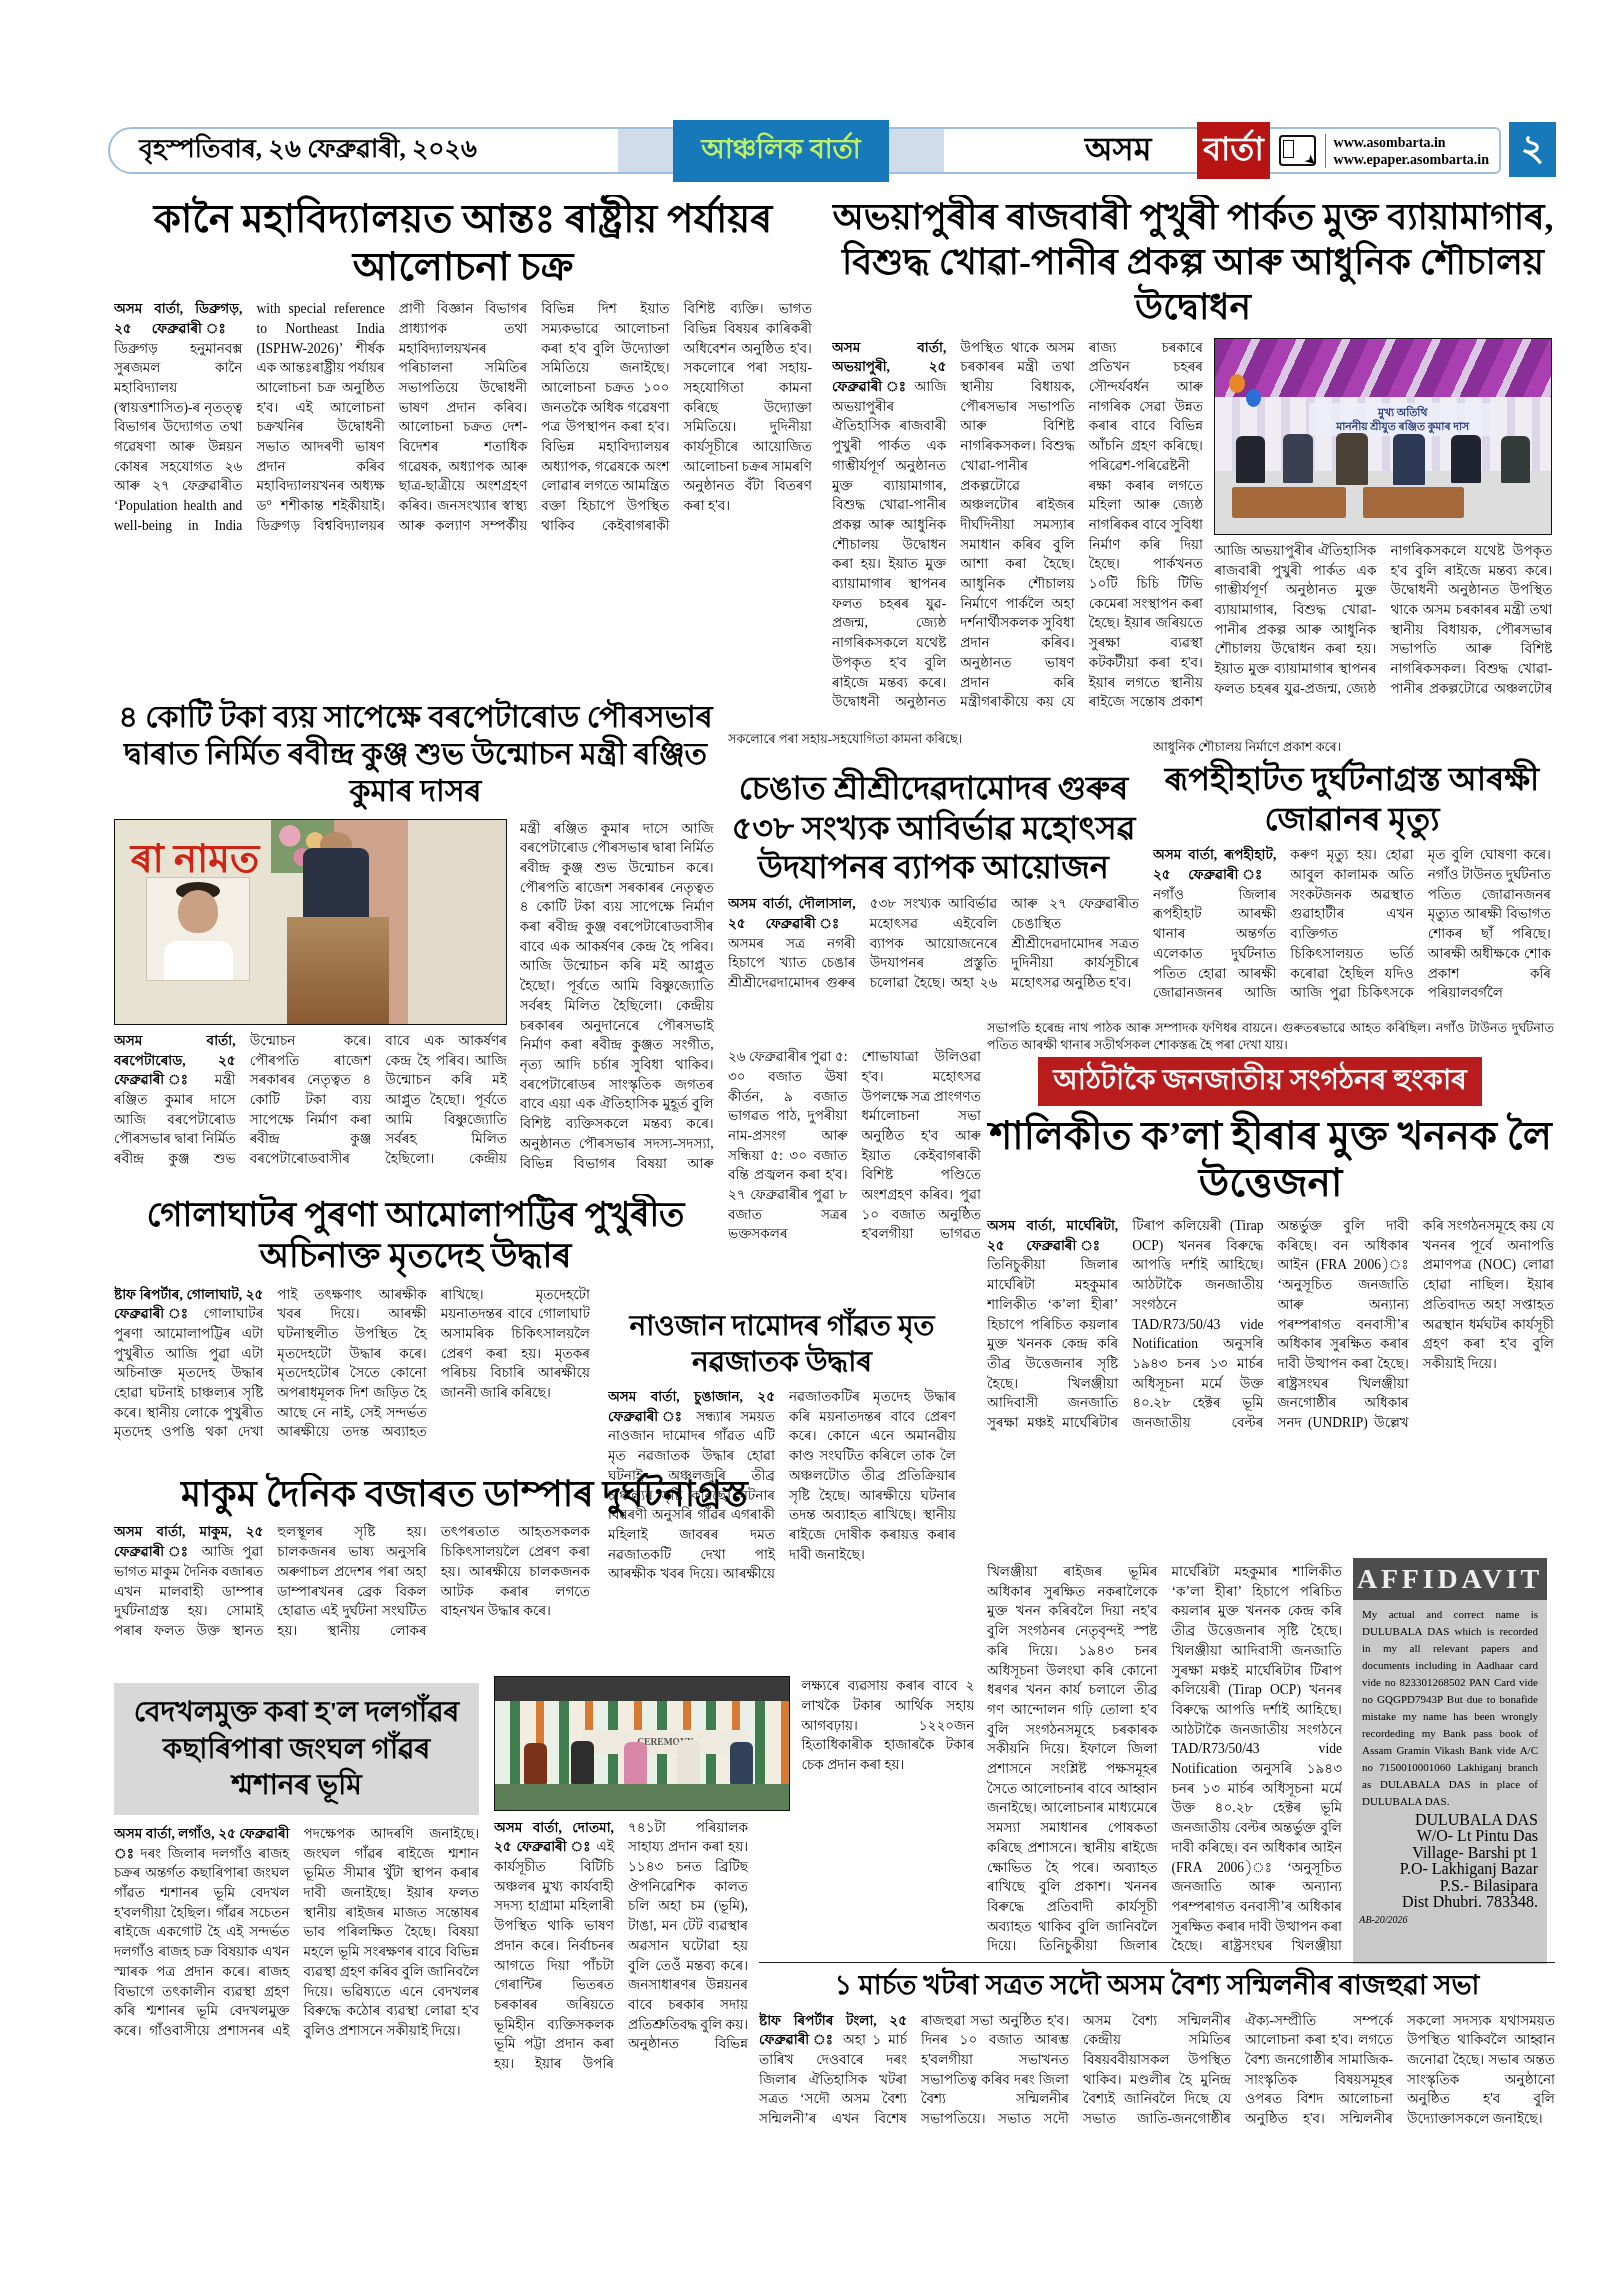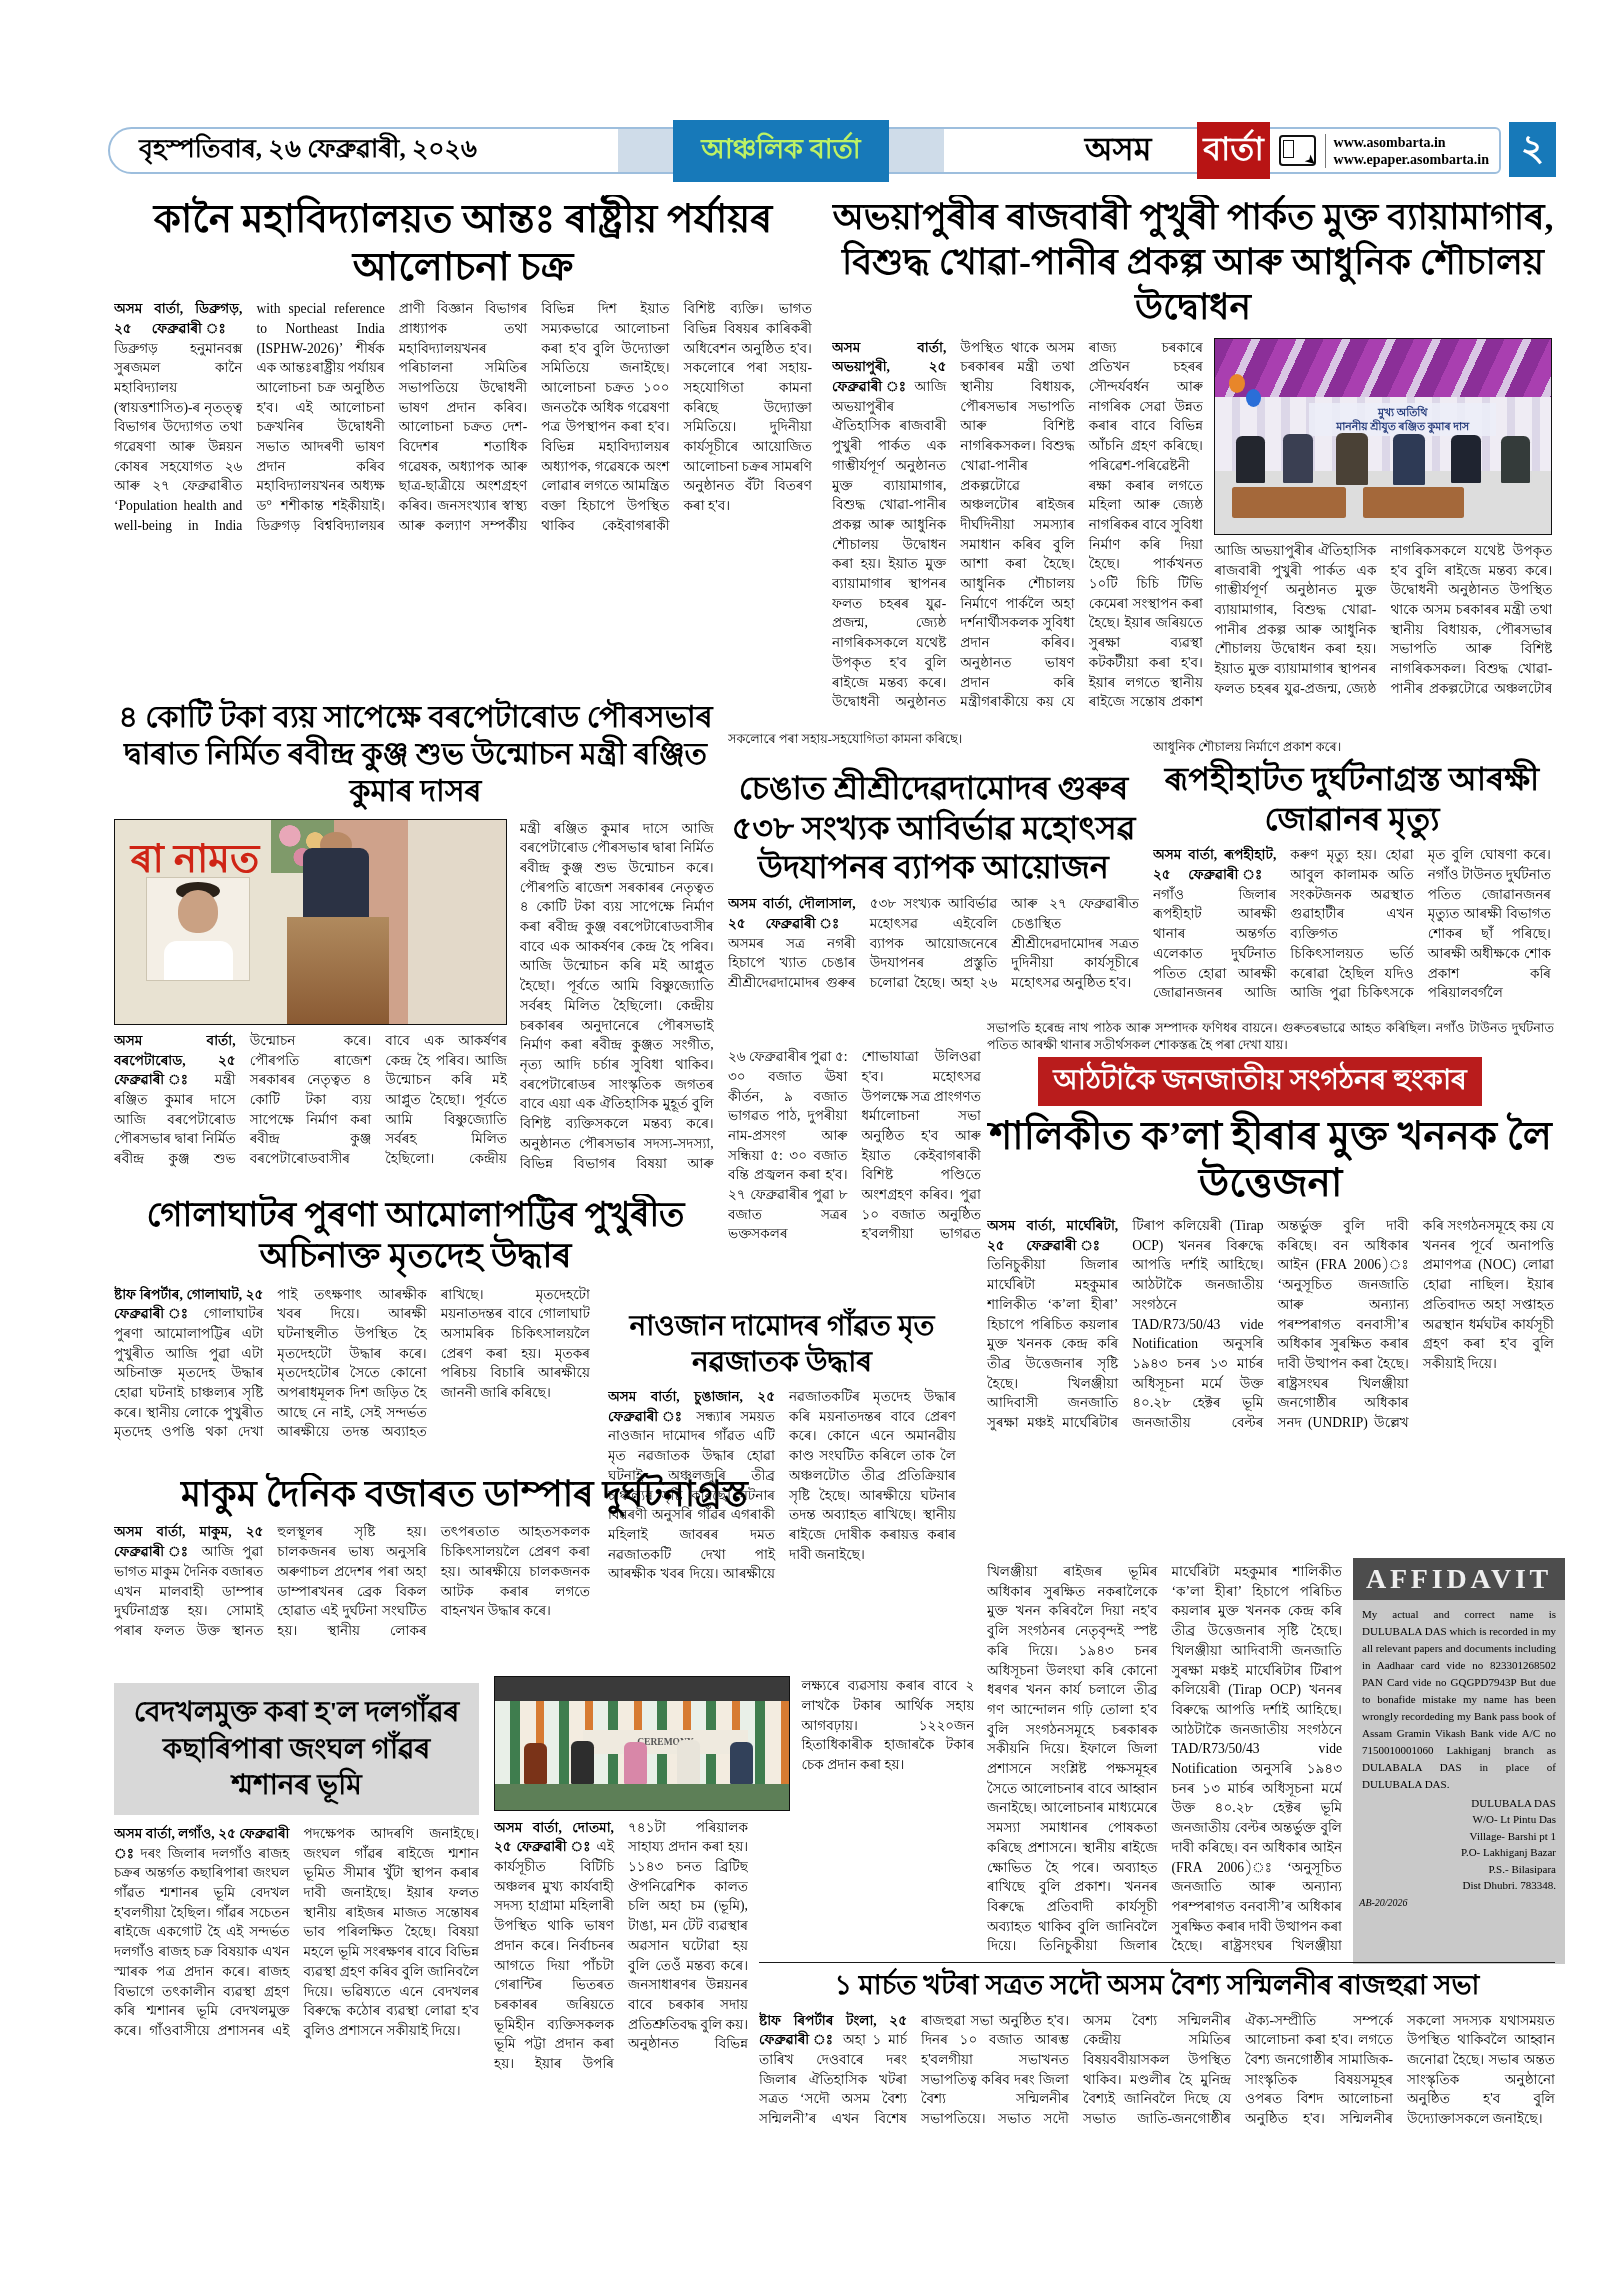--- a/index.html
+++ b/index.html
@@ -32,25 +32,25 @@
   .body{text-align:justify;overflow:hidden;column-gap:14px;}
   .body{font-size:13.6px;line-height:19.7px;}
   .dl{font-weight:bold;}
   .pre{font-size:12.7px;line-height:17px;text-align:justify;overflow:hidden;}
   .banner{background:#b91c1c;color:#fff;font-weight:bold;text-align:center;
           display:flex;align-items:center;justify-content:center;}
   .graybox{background:#d8d8d8;font-weight:bold;text-align:center;}
   .rule{border-top:1.9px solid #1a1a1a;}
 
   
-  .aff{position:absolute;left:1353px;top:1558px;width:212px;height:406px;background:#c9c9c9;}
+  .aff{position:absolute;left:1353px;top:1558px;width:194px;height:406px;background:#c9c9c9;}
   .afftitle{background:#4d4d4d;color:#eee;font-size:28px;font-weight:bold;letter-spacing:3.8px;
             text-align:center;padding:5px 0;font-family:"Liberation Serif",serif;}
   .affbody{padding:6.3px 9px 0 9px;font-size:11px;line-height:17px;text-align:justify;}
-  .affsig{padding:1.3px 9px;font-size:11px;line-height:16.5px;text-align:right;}
+  .affsig{padding:1.3px 9px;font-size:16px;line-height:16.5px;text-align:right;}
   .affref{padding:2.5px 6.3px;font-size:10px;font-style:italic;text-align:left;}
 
   
   .photo{position:relative;overflow:hidden;border:1.3px solid #111;background:#ddd;}
   .p1-canopy{position:absolute;top:0;left:0;right:0;height:30%;
      background:repeating-linear-gradient(115deg,#8b2f98 0 16.5px,#a93fb0 16.5px 33px,#d9c7e4 33px 41px);}
   .p1-curtain{position:absolute;top:30%;left:0;right:0;height:38%;
      background:repeating-linear-gradient(90deg,#efecf4 0 16.5px,#dcd7e8 16.5px 25px);}
   .p1-bannertxt{position:absolute;top:33%;left:28%;width:54%;text-align:center;color:#243a7a;
      font-weight:bold;font-size:10.8px;line-height:14px;background:rgba(236,238,248,.85);padding:2.5px;}

